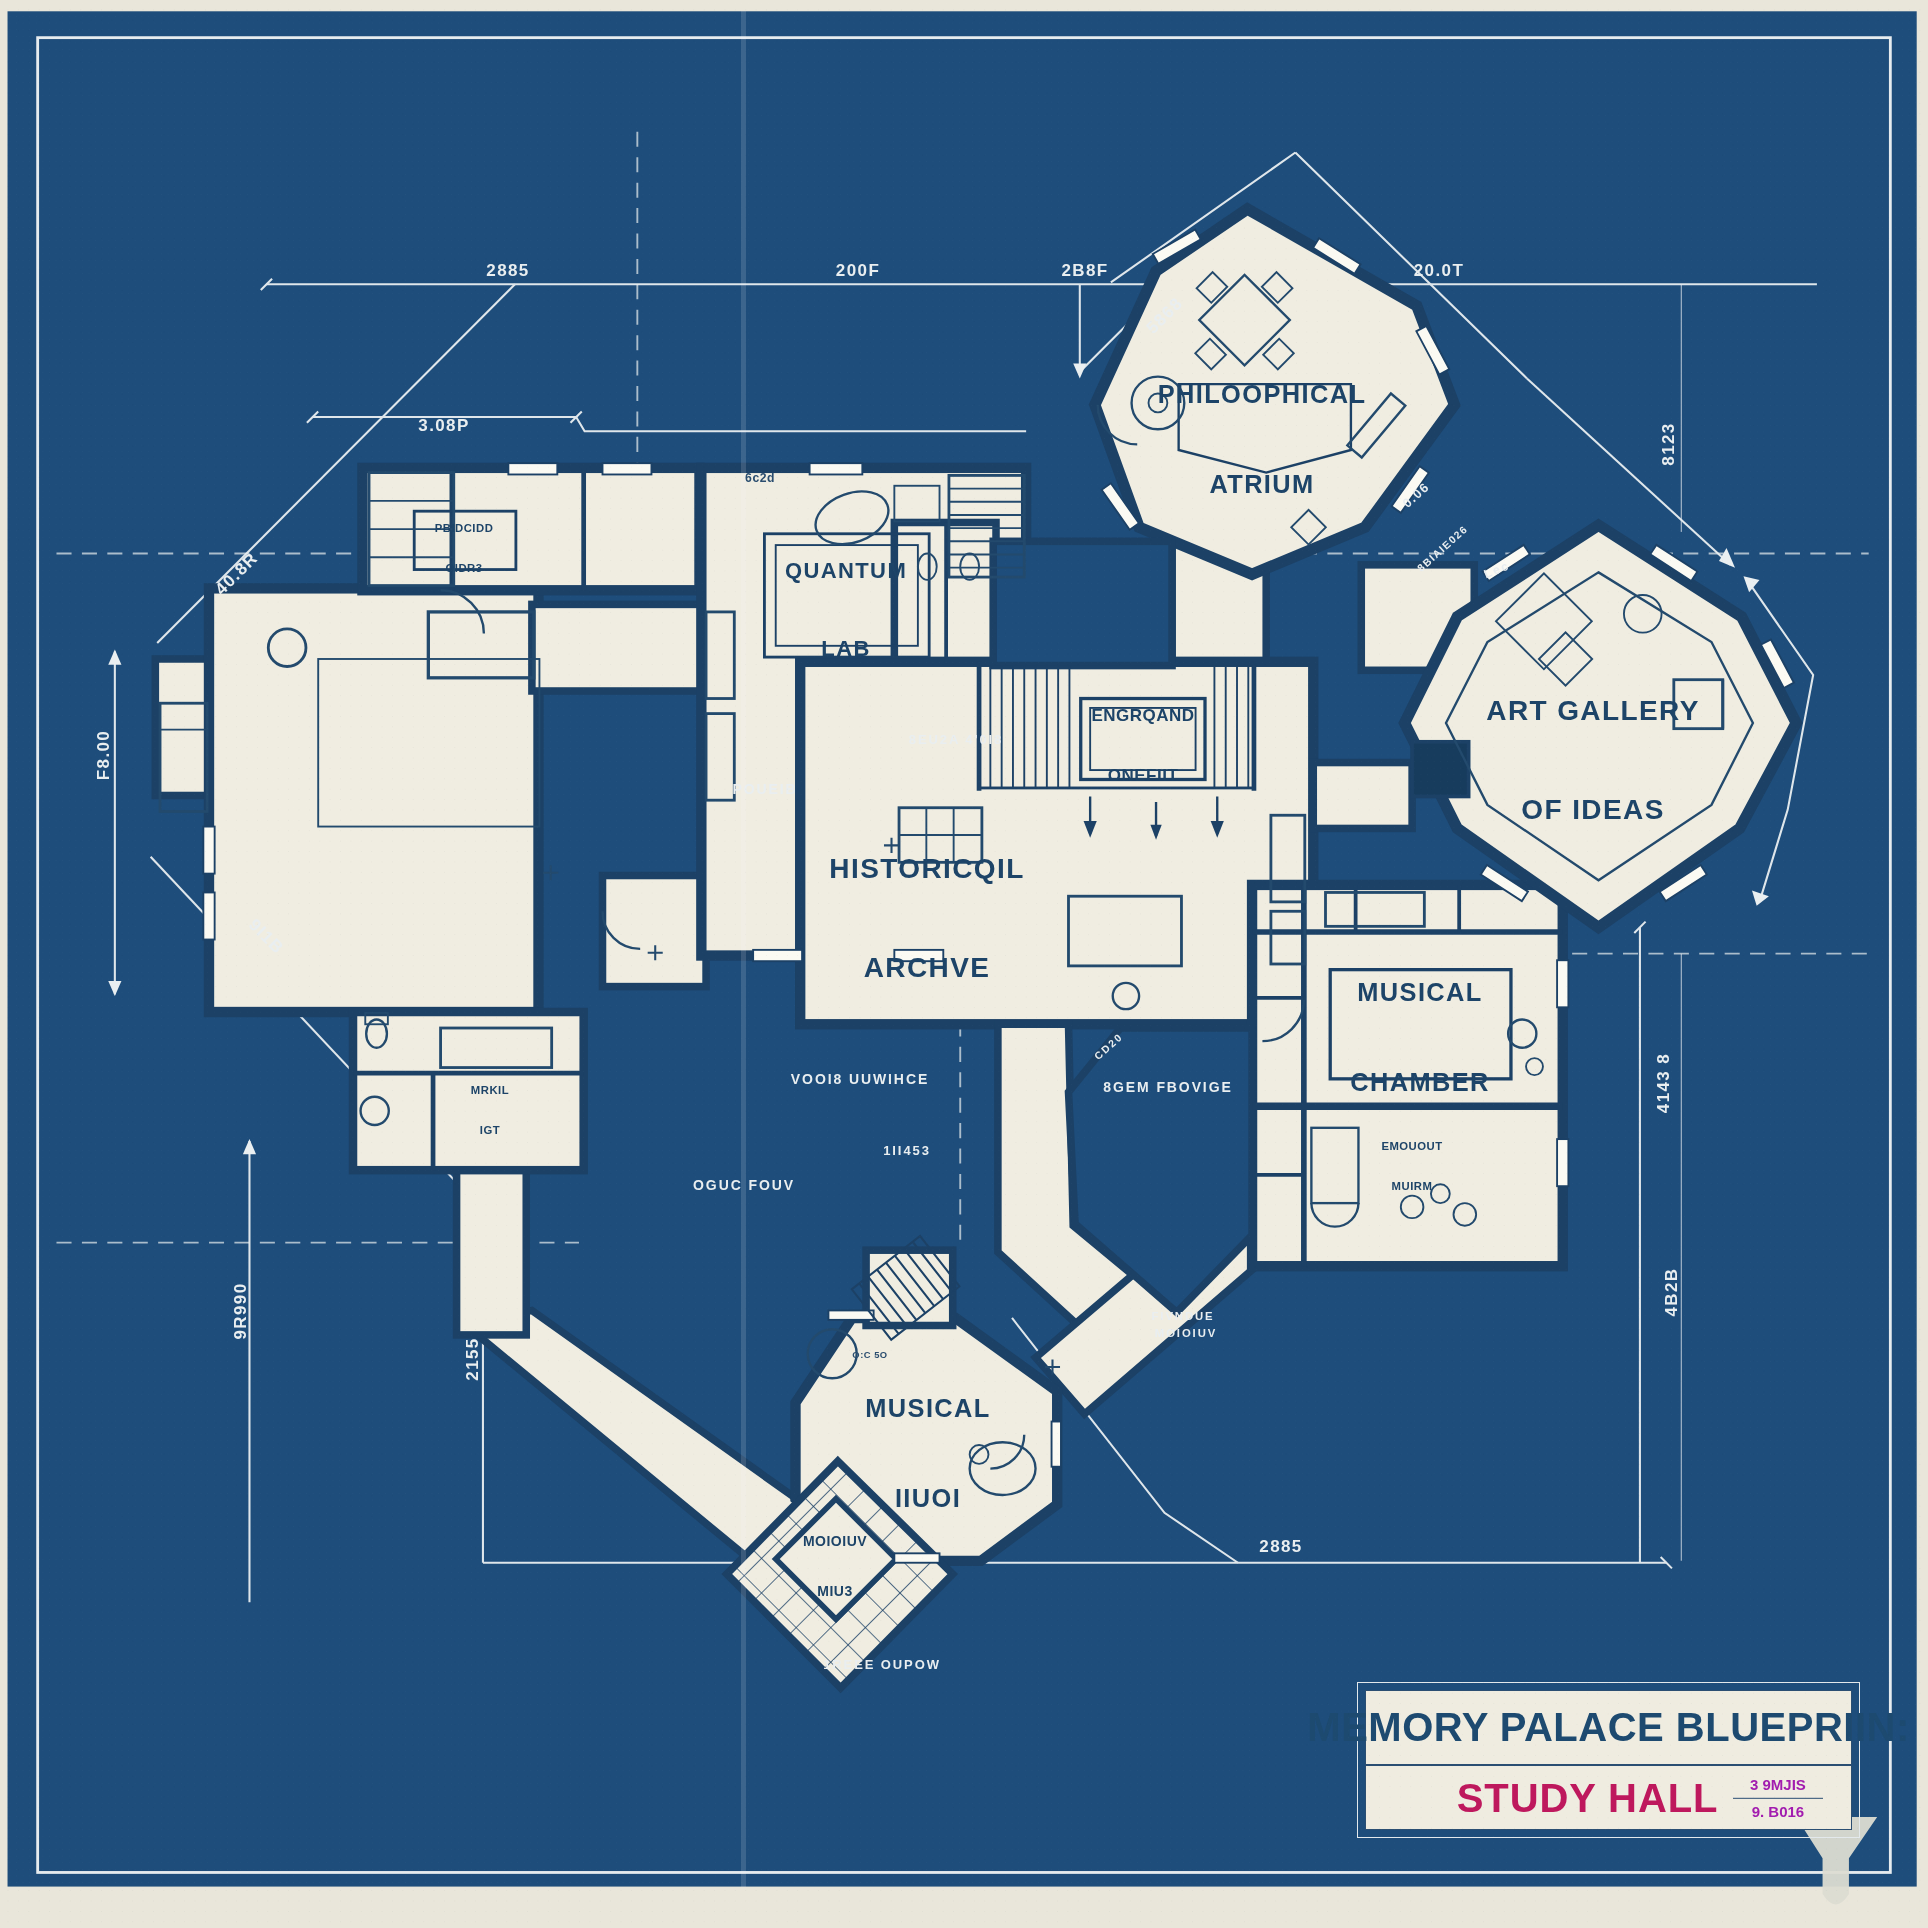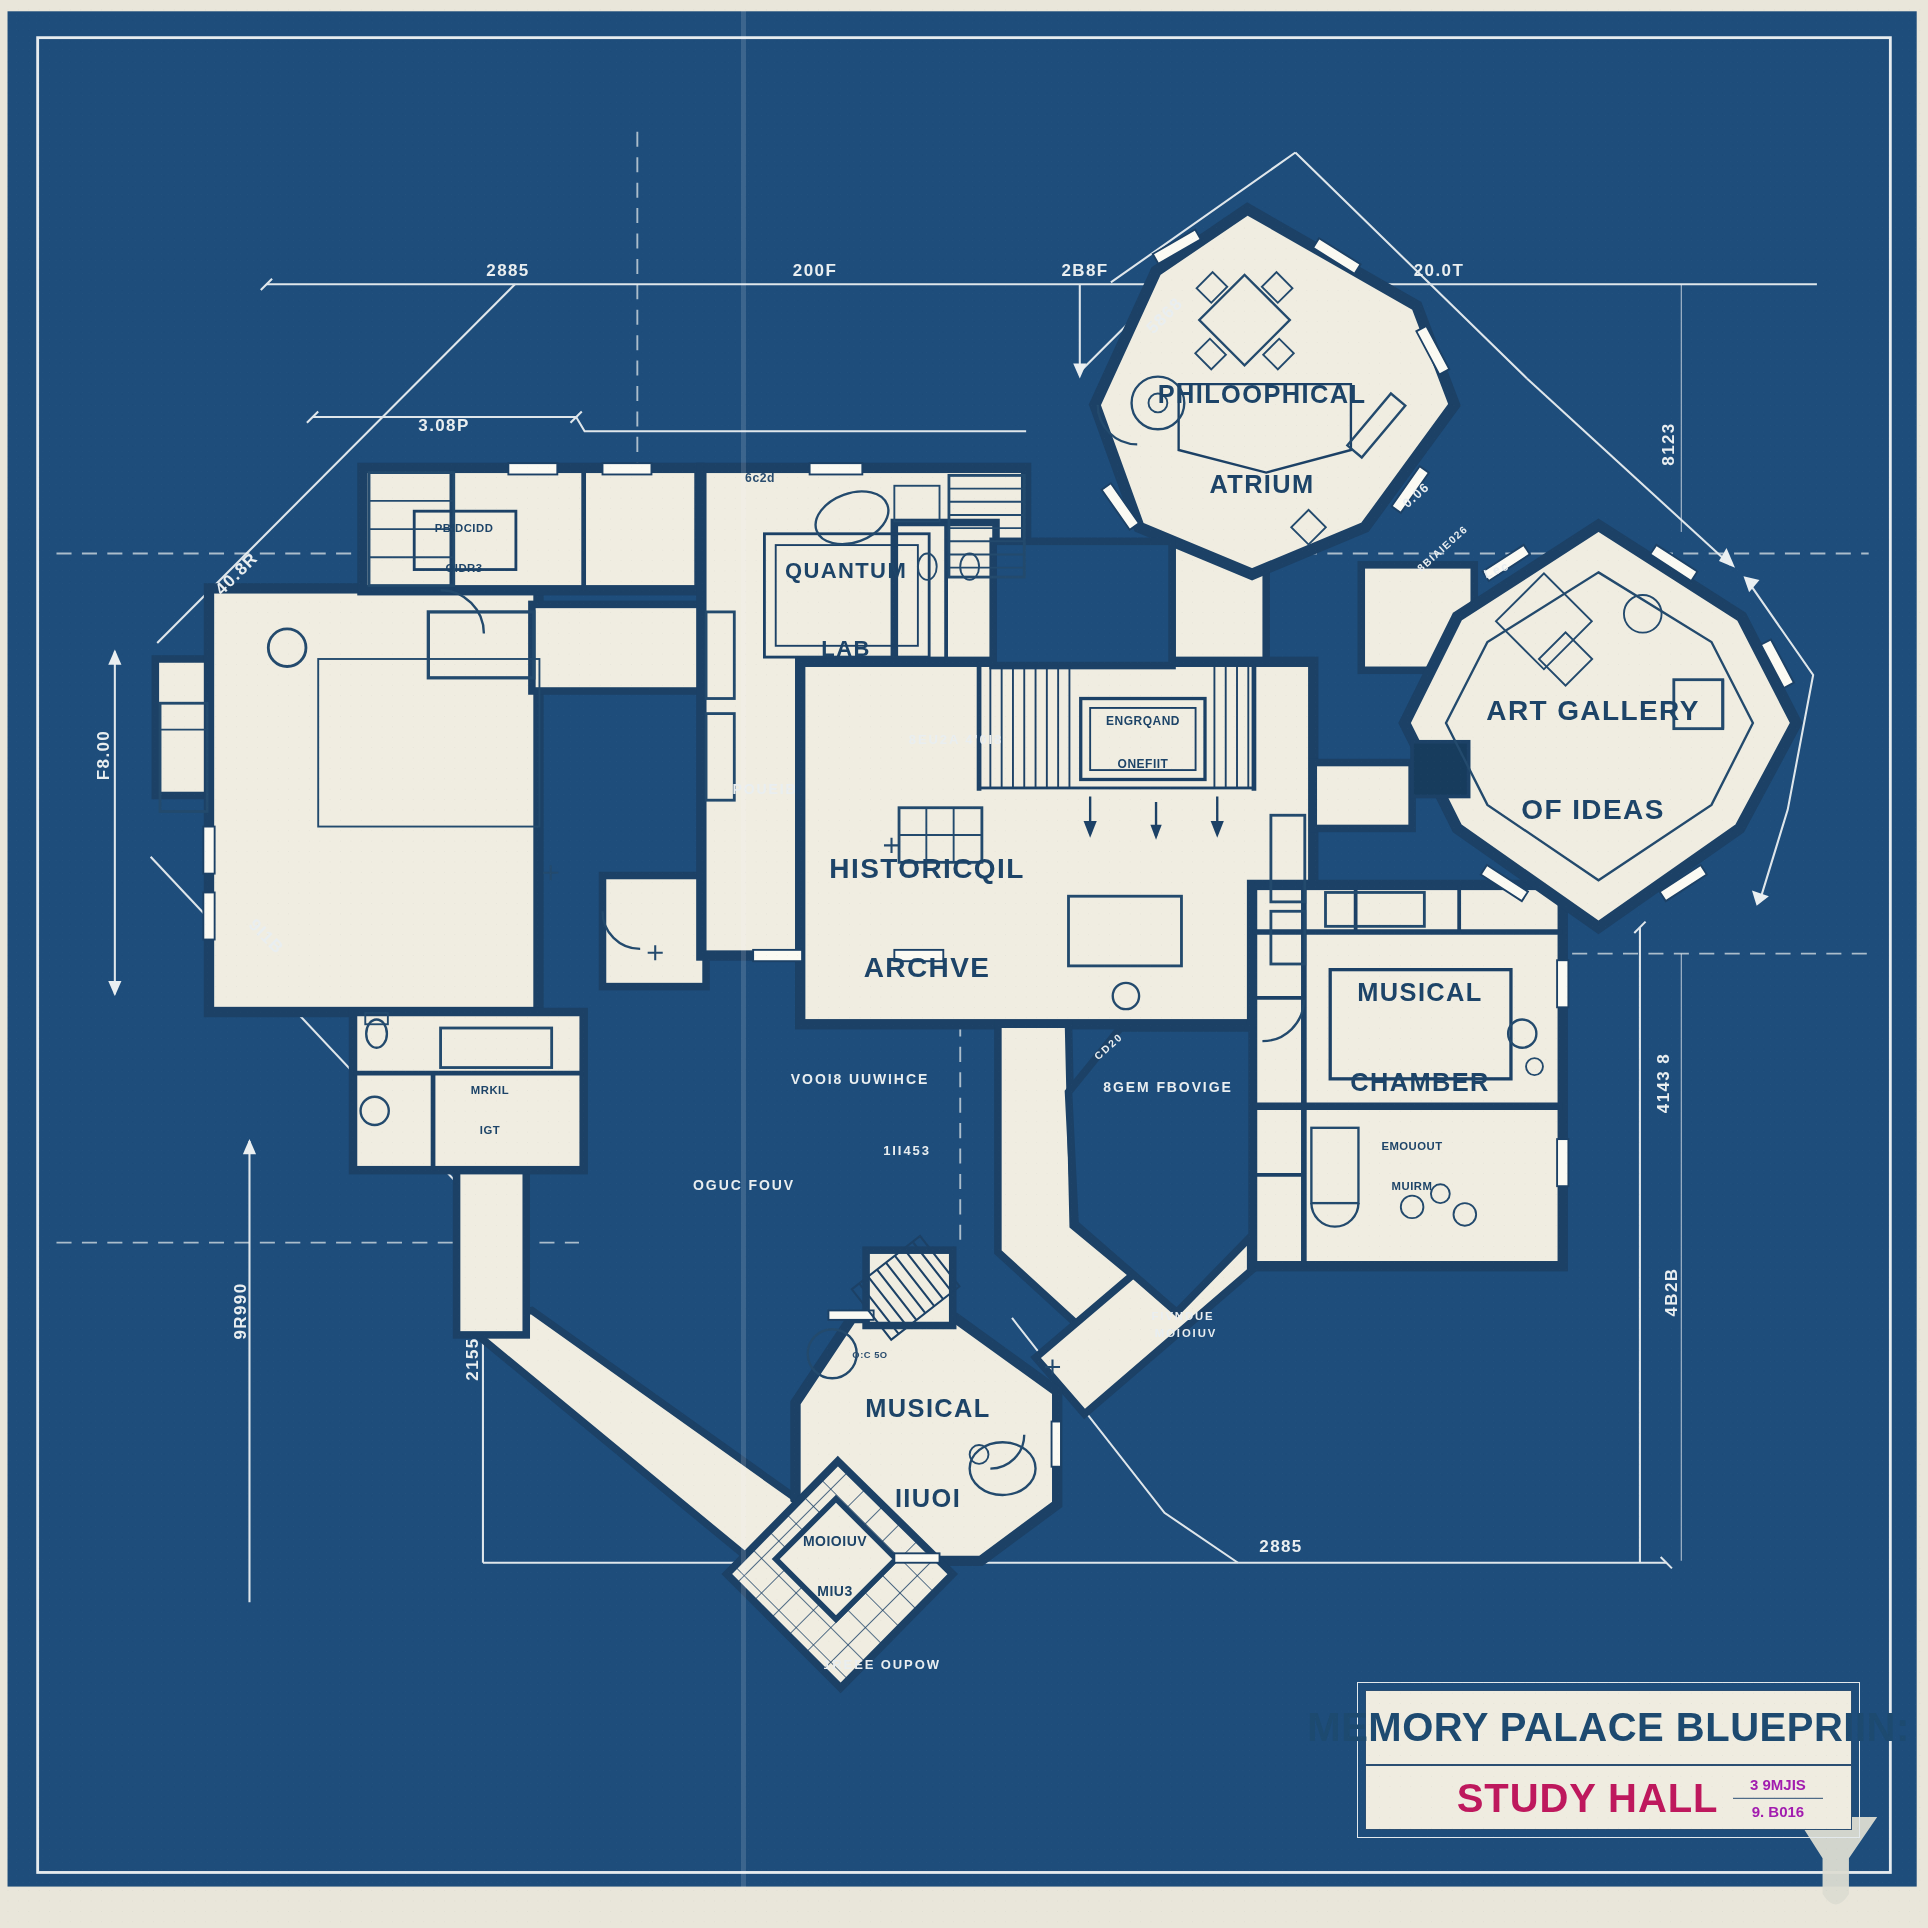--- a/index.html
+++ b/index.html
@@ -314,21 +314,21 @@
   <span>ARCHVE</span>
 </div>
 <div class="lbl room" style="left:1420px;top:1023px;font-size:25.4px;">
   <span>MUSICAL</span>
   <span>CHAMBER</span>
 </div>
 <div class="lbl room" style="left:928px;top:1439px;font-size:25.4px;">
   <span>MUSICAL</span>
   <span>IIUOI</span>
 </div>
-<div class="lbl roomsm" style="left:1143px;top:736px;font-size:12px;">
+<div class="lbl roomsm" style="left:1143px;top:736px;font-size:17px;">
   <span>ENGRQAND</span>
   <span>ONEFIIT</span>
 </div>
 <div class="lbl roomsm" style="left:464px;top:542px;font-size:11.3px;">
   <span>PBIDCIDD</span>
   <span>OIDR3</span>
 </div>
 <div class="lbl roomsm" style="left:490px;top:1104px;font-size:11.3px;">
   <span>MRKIL</span>
   <span>IGT</span>
@@ -350,21 +350,21 @@
 <div class="lbl wnote" style="left:907px;top:1151px;font-size:13px;">1II453</div>
 <div class="lbl wnote" style="left:1109px;top:1047px;font-size:10.4px;--r:-42deg;">CD20</div>
 <div class="lbl wnote" style="left:1183px;top:1317px;font-size:11.3px;">FIVNDUE</div>
 <div class="lbl wnote" style="left:1186px;top:1334px;font-size:11.3px;">MOIOIUV</div>
 <div class="lbl wnote" style="left:882px;top:1665px;font-size:13px;">1REEE OUPOW</div>
 <div class="lbl wnote" style="left:1497px;top:570px;font-size:12.2px;--r:-22deg;">Lec</div>
 <div class="lbl darksm" style="left:727px;top:478px;font-size:12.2px;font-weight:bold;">6c2d</div>
 <div class="lbl darksm" style="left:837px;top:1355px;font-size:9.4px;font-weight:bold;">O:C 5O</div>
 
 <div class="lbl dim" style="left:508px;top:271px;">2885</div>
-<div class="lbl dim" style="left:815px;top:271px;text-align:center;">200F</div>
+<div class="lbl dim" style="left:858px;top:271px;text-align:center;">200F</div>
 <div class="lbl dim" style="left:1085px;top:271px;">2B8F</div>
 <div class="lbl dim" style="left:1439px;top:271px;">20.0T</div>
 <div class="lbl dim" style="left:1165px;top:316px;--r:-45deg;">5868</div>
 <div class="lbl dim" style="left:444px;top:426px;">3.08P</div>
 <div class="lbl dim" style="left:237px;top:574px;--r:-45deg;">40.8R</div>
 <div class="lbl dim" style="left:104px;top:755px;--r:-90deg;">F8.00</div>
 <div class="lbl dim" style="left:266px;top:937px;--r:45deg;">9I1B</div>
 <div class="lbl dim" style="left:241px;top:1311px;--r:-90deg;">9R990</div>
 <div class="lbl dim" style="left:473px;top:1359px;--r:-90deg;">2155</div>
 <div class="lbl dim" style="left:1669px;top:444px;--r:-90deg;">8123</div>

